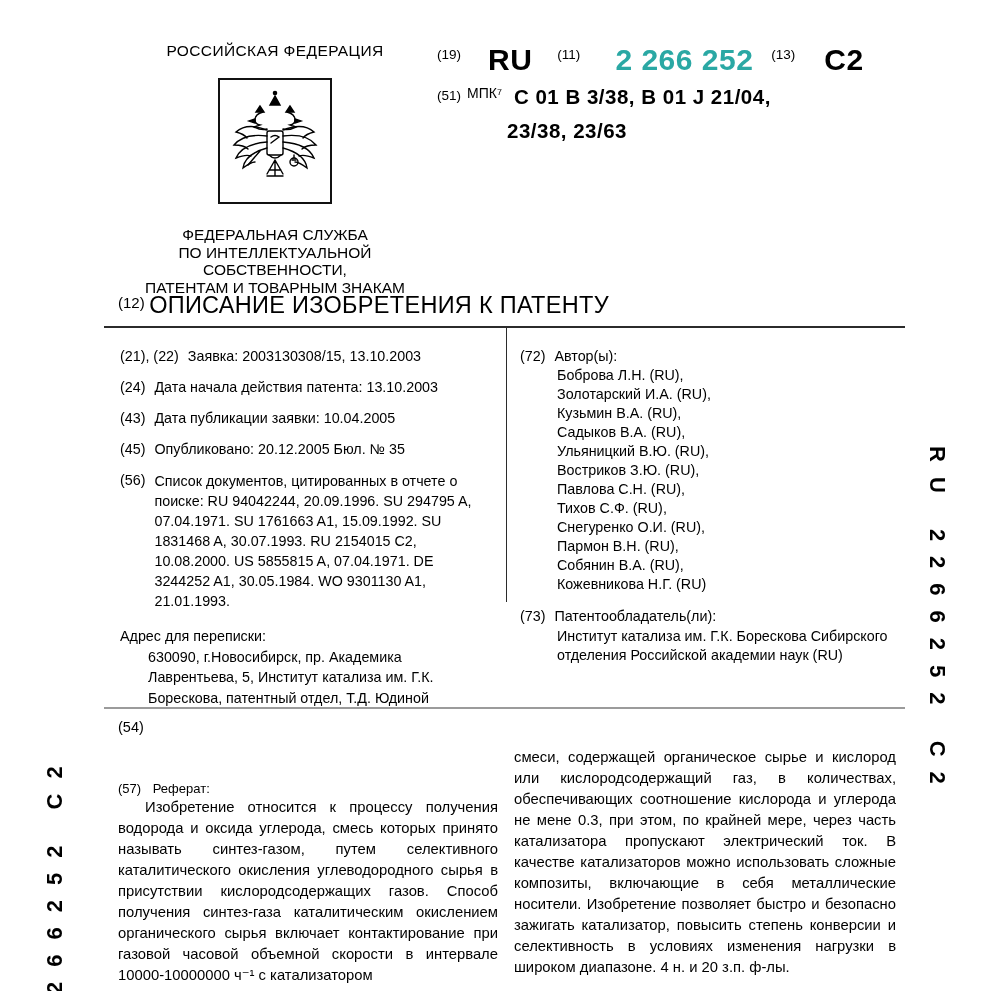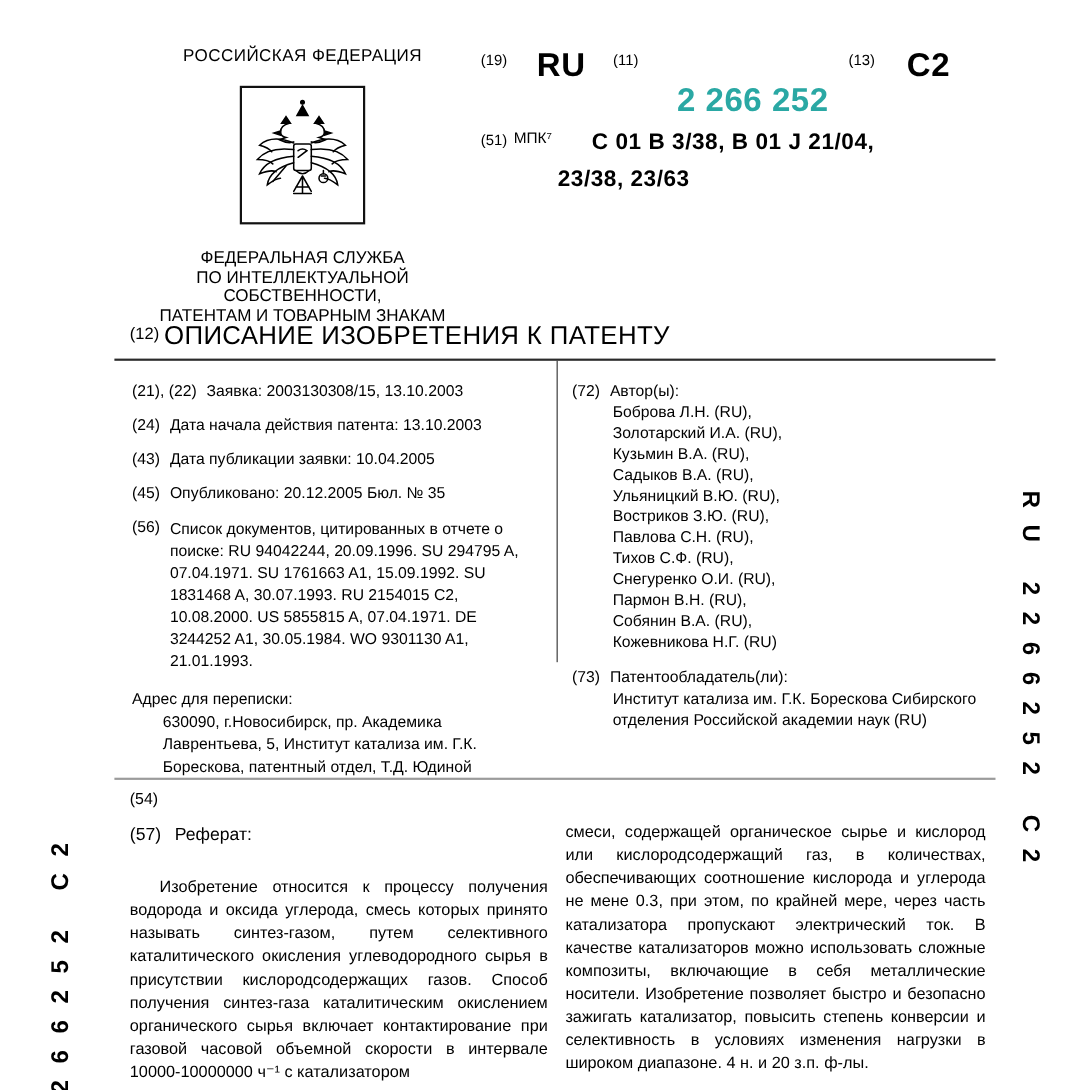--- a/index.html
+++ b/index.html
@@ -14,24 +14,24 @@
   .country { font-size:15.5px; letter-spacing:.4px; }
   .emblem-box { width:110px; height:122px; border:2px solid #111; margin:18px auto 0 auto;
                 display:flex; align-items:center; justify-content:center; }
   .agency { margin-top:22px; font-size:15.5px; line-height:17.5px; }
 
   
   .header-right { position:absolute; left:437px; top:44px; }
   .pub-row { display:flex; align-items:flex-start; white-space:nowrap;gap:18px; }
   .lbl-sm { font-size:13.5px; padding-top:3px; }
   .big { font-size:30px; font-weight:bold; line-height:32px; letter-spacing:.5px; }
-  .accent { color:#2aa8a4;margin-top:32px; }
+  .accent { color:#2aa8a4; }
   .ipc-row { display:flex; margin-top:9px; white-space:nowrap; }
   .ipc-lbl { font-size:14px; margin-left:6px; }
-  .ipc-main { font-size:20.5px; font-weight:bold; margin-left:36px; letter-spacing:.5px; }
+  .ipc-main { font-size:20.5px; font-weight:bold; margin-left:12px; letter-spacing:.5px; }
   .ipc-line2 { font-size:20.5px; font-weight:bold; margin:10px 0 0 70px; letter-spacing:.5px; }
 
   
   .doc-title { position:absolute; left:118px; top:292px; white-space:nowrap; }
   .doc-title .num { font-size:15px; position:relative; top:-5px; }
   .doc-title .txt { font-size:23.5px; letter-spacing:.3px; }
 
   .rule1 { position:absolute; left:104px; top:326px; width:801px; height:2px; background:#2b2b2b; }
   .rule2 { position:absolute; left:104px; top:707px; width:801px; height:2px; background:#9b9b9b; }
 
@@ -53,21 +53,21 @@
   .author-line { margin-left:37px; font-size:14.3px; line-height:19px; }
   .patentee-block { margin-top:13px; }
   .patentee-block .head { display:flex; font-size:14.3px; line-height:19.5px; }
   .patentee-block .head .num { margin-right:9px; }
   .patentee-txt { margin-left:37px; width:335px; font-size:14.3px; line-height:19.5px; }
 
   
   .sec54 { position:absolute; left:118px; top:719px; display:flex; align-items:baseline; }
   .sec54 .num { font-size:14.5px; margin-right:8px; }
   .sec54 .txt { font-size:16.2px; font-weight:bold; letter-spacing:.2px; }
-  .sec57 { position:absolute; left:118px; top:751px; font-size:16px; }
+  .sec57 { position:absolute; left:118px; top:781px; font-size:13px; }
   .sec57 .num { margin-right:8px; }
   .abs-col { text-align:justify; font-size:14.8px; line-height:21px; }
   .abs-left  { position:absolute; left:118px; top:797px; width:380px; text-indent:27px; }
   .abs-right { position:absolute; left:514px; top:747px; width:382px; }
 
   
   .v-right { position:absolute; left:950px; top:446px; transform:rotate(90deg); transform-origin:0 0;
              font-size:22px; font-weight:bold; letter-spacing:15px; white-space:nowrap; }
   .v-left  { position:absolute; left:42px; top:994px; transform:rotate(-90deg); transform-origin:0 0;
              font-size:22px; font-weight:bold; letter-spacing:15px; white-space:nowrap; }

